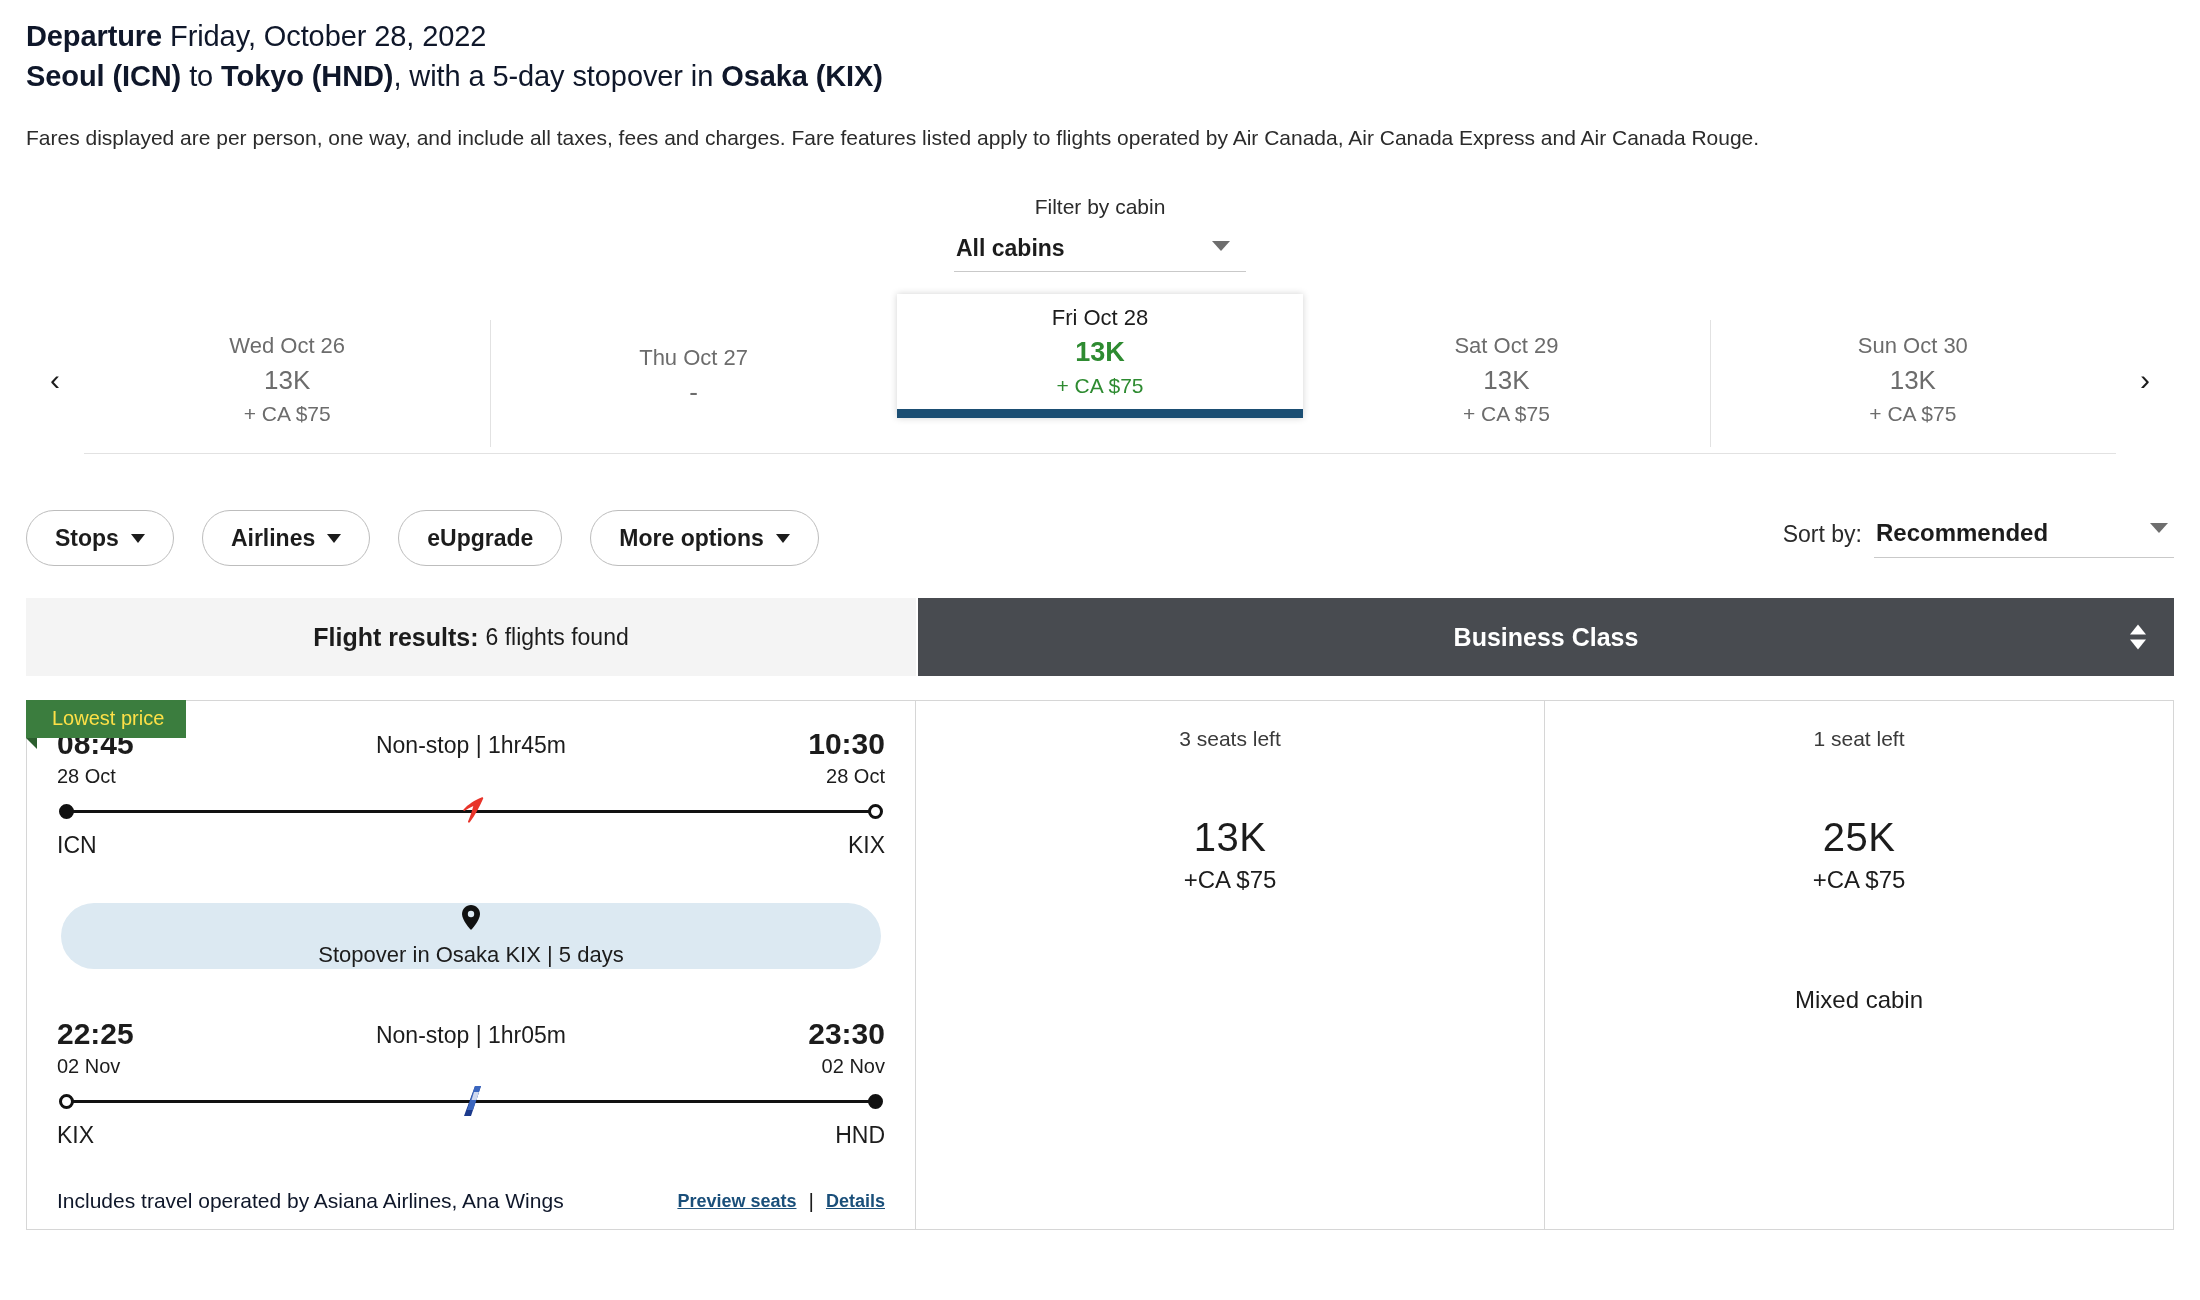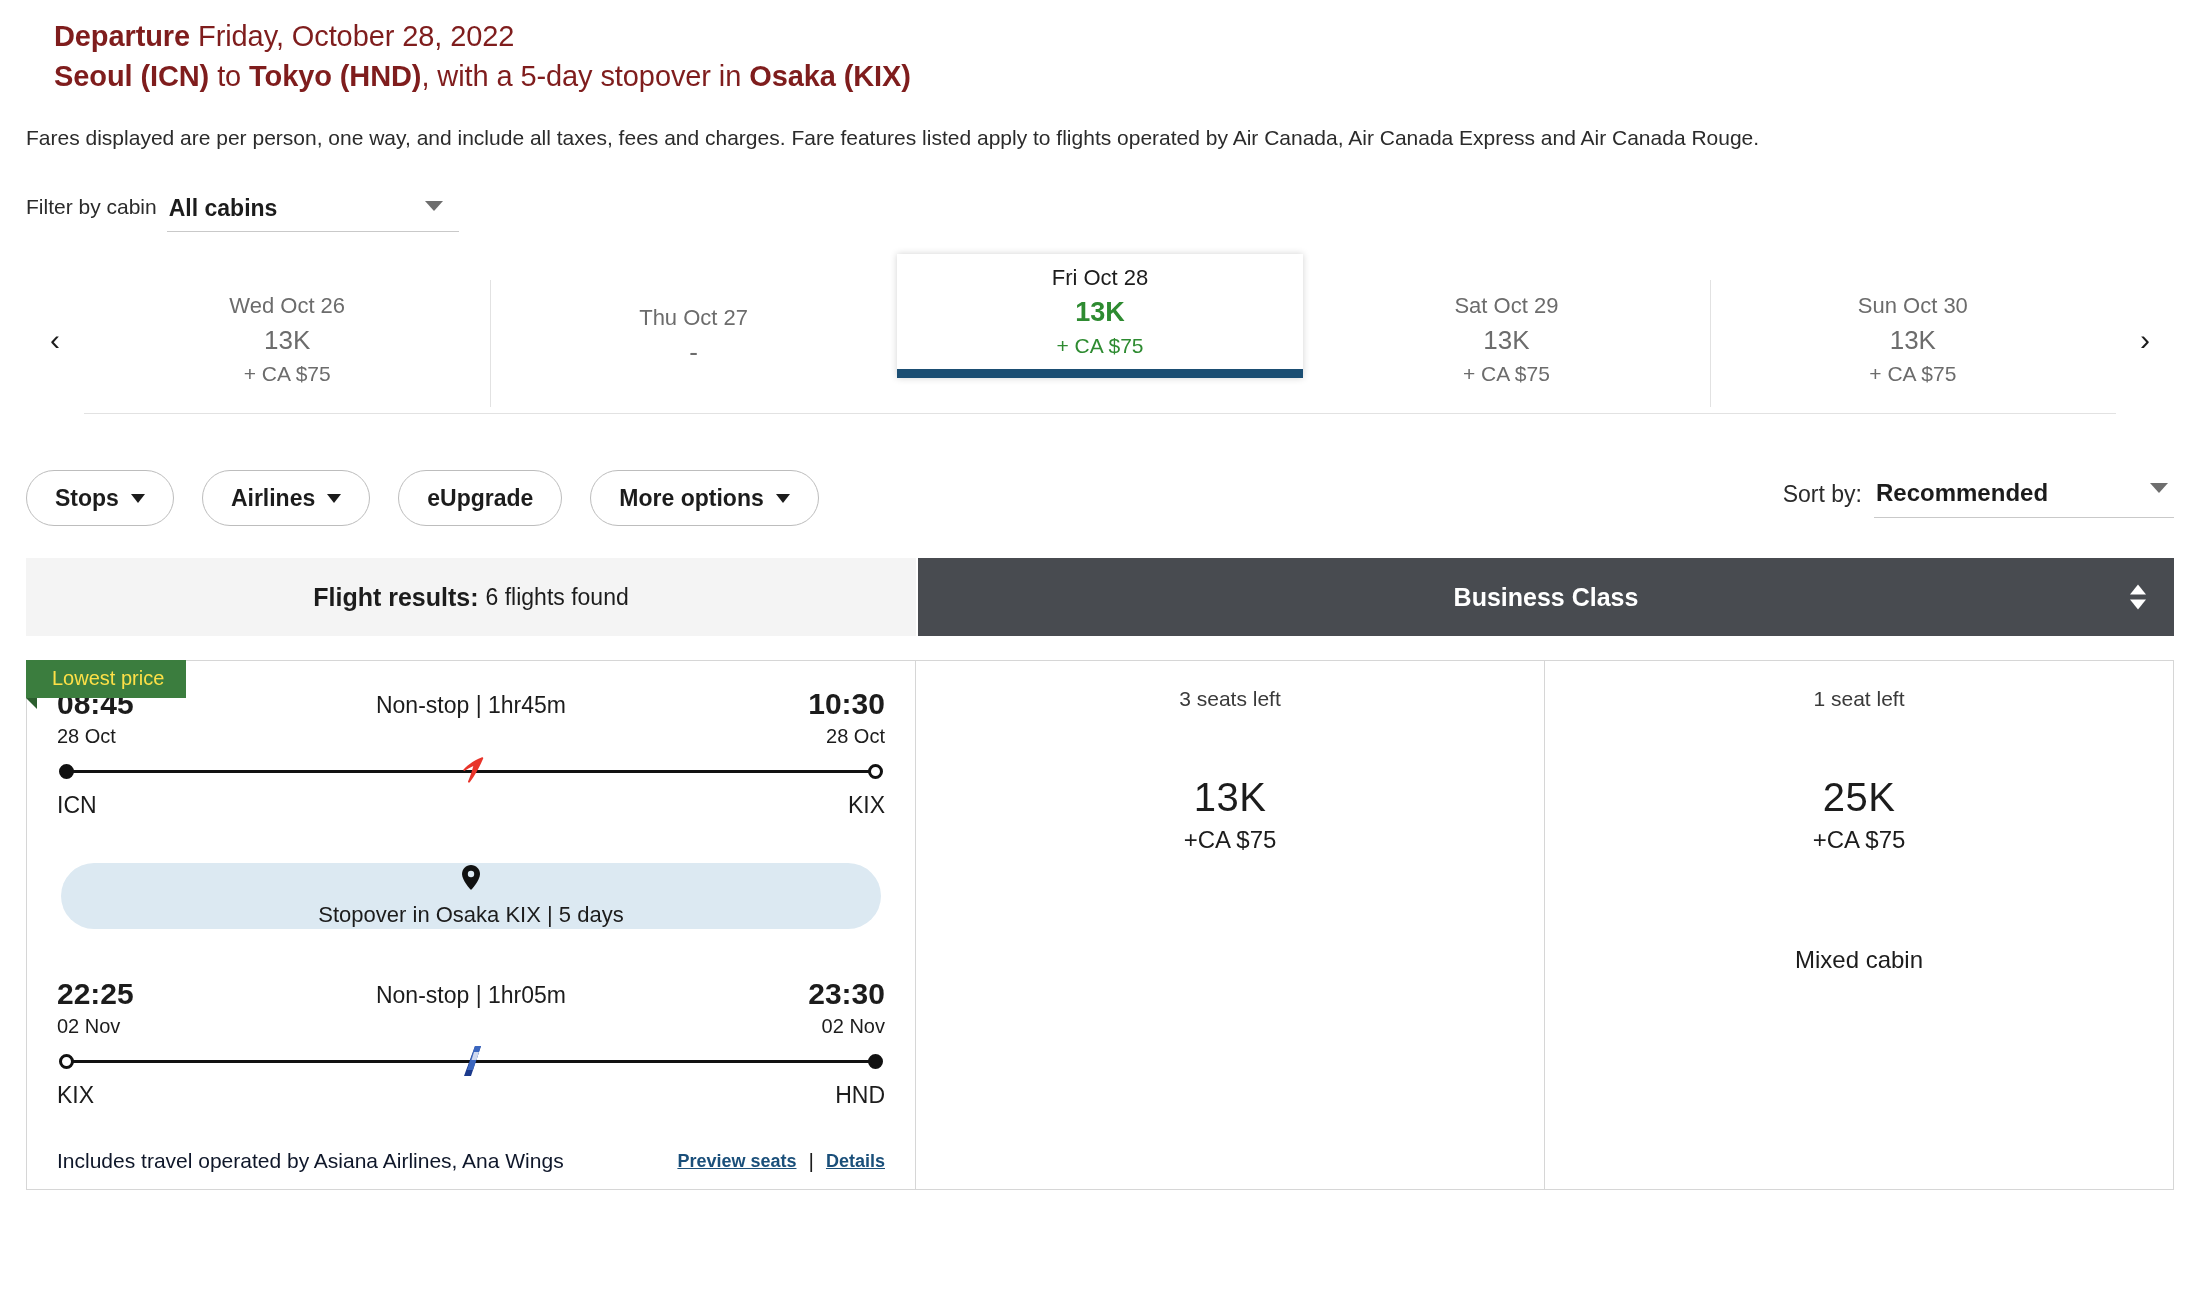--- a/index.html
+++ b/index.html
@@ -12,38 +12,38 @@
     overflow: hidden;
   }
 
   .page { position: relative; width: 2200px; height: 1300px; padding: 0 26px; }
 
   
   .hdr { padding-top: 16px; }
   .hdr-line {
     font-size: 29px;
     line-height: 1.38;
-    color: #7f1d1d;
+    color: #0f172a;
     letter-spacing: -0.1px;
-    margin-left: 28px;
   }
   .hdr-line b { font-weight: bold; }
   .disclaimer {
     margin-top: 28px;
     font-size: 21px;
     color: #2b2b2b;
     line-height: 1.3;
   }
 
   
   .cabin-row {
     margin-top: 44px;
     display: flex;
-    align-items: flex-start;
+    align-items: center;
     gap: 10px;
+    flex-direction: column;
   }
   .cabin-label { font-size: 21px; color: #2b2b2b; padding-bottom: 6px; }
   .cabin-select {
     position: relative;
     width: 292px;
     border-bottom: 1px solid #c9c9c9;
     padding: 0 0 9px 2px;
     display: flex; align-items: center;
   }
   .cabin-select .val { font-size: 23px; font-weight: bold; color: #1c1c1c; }

